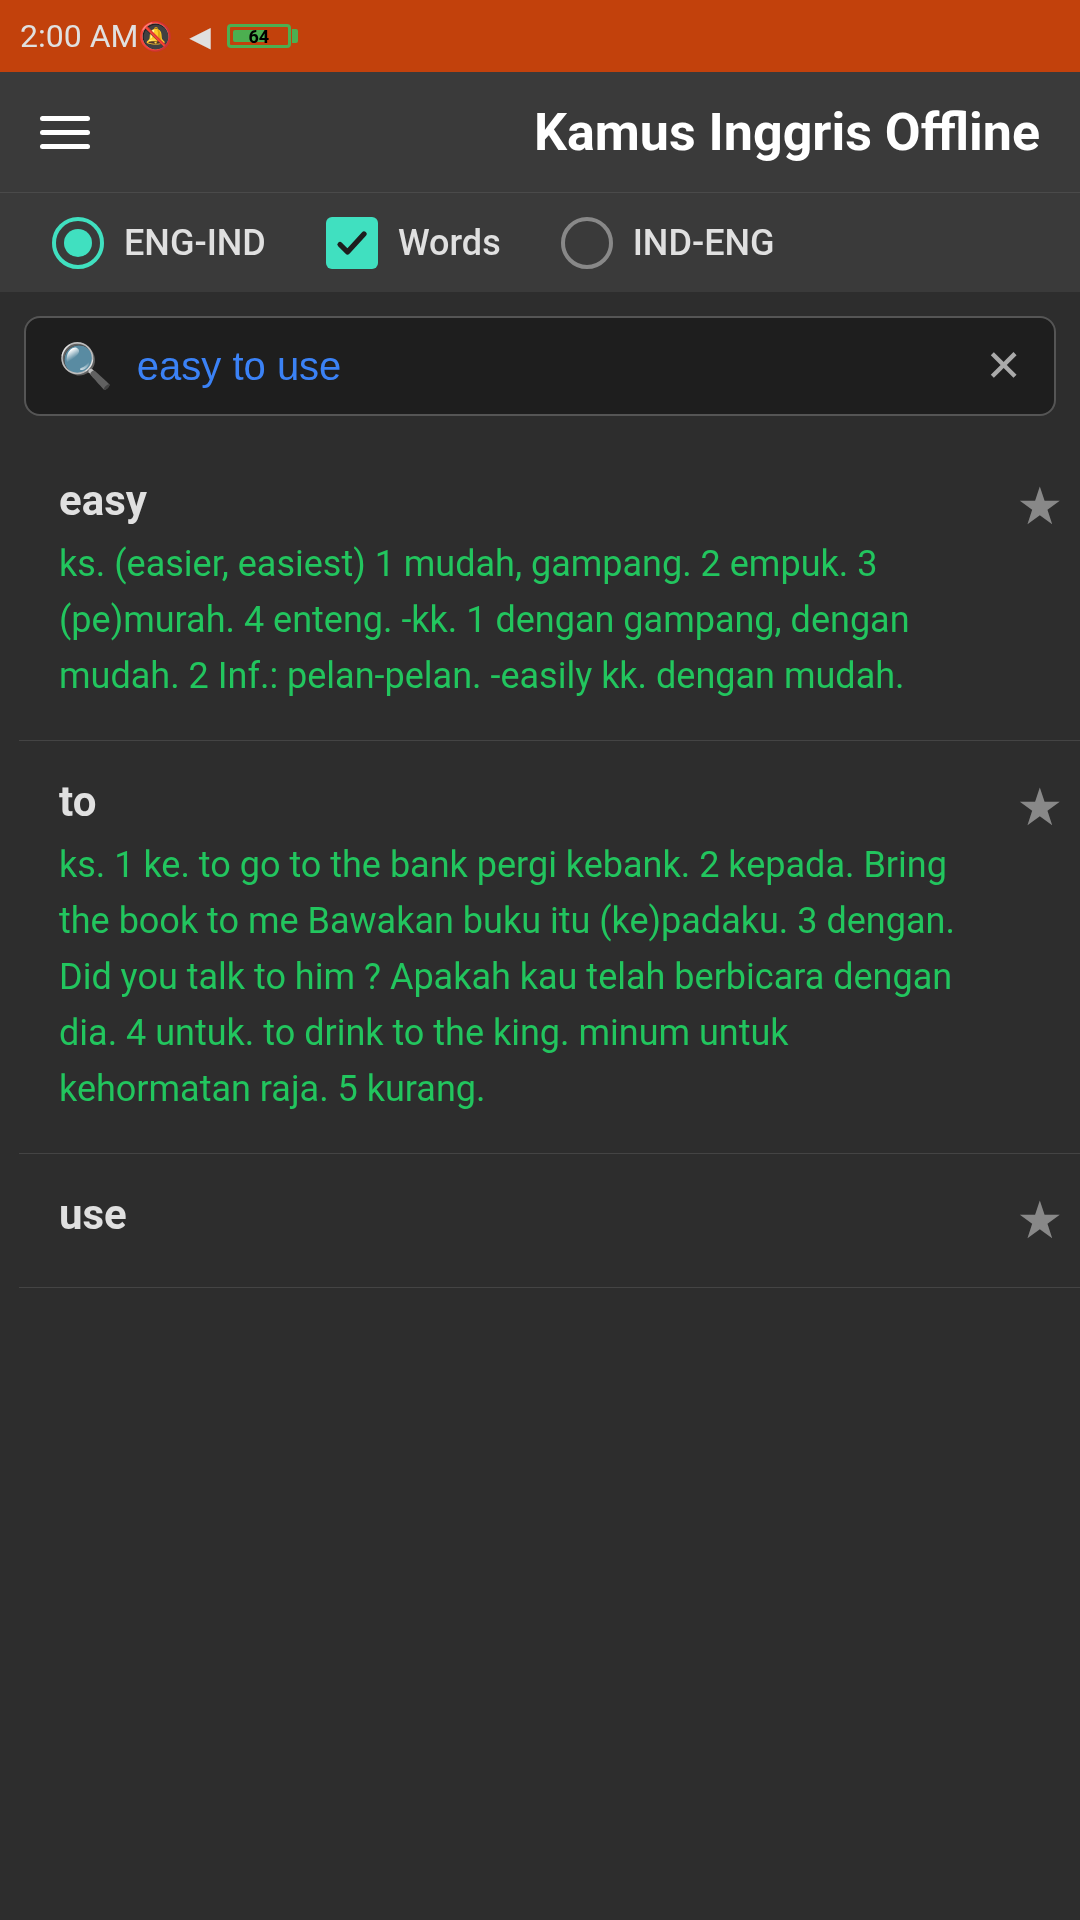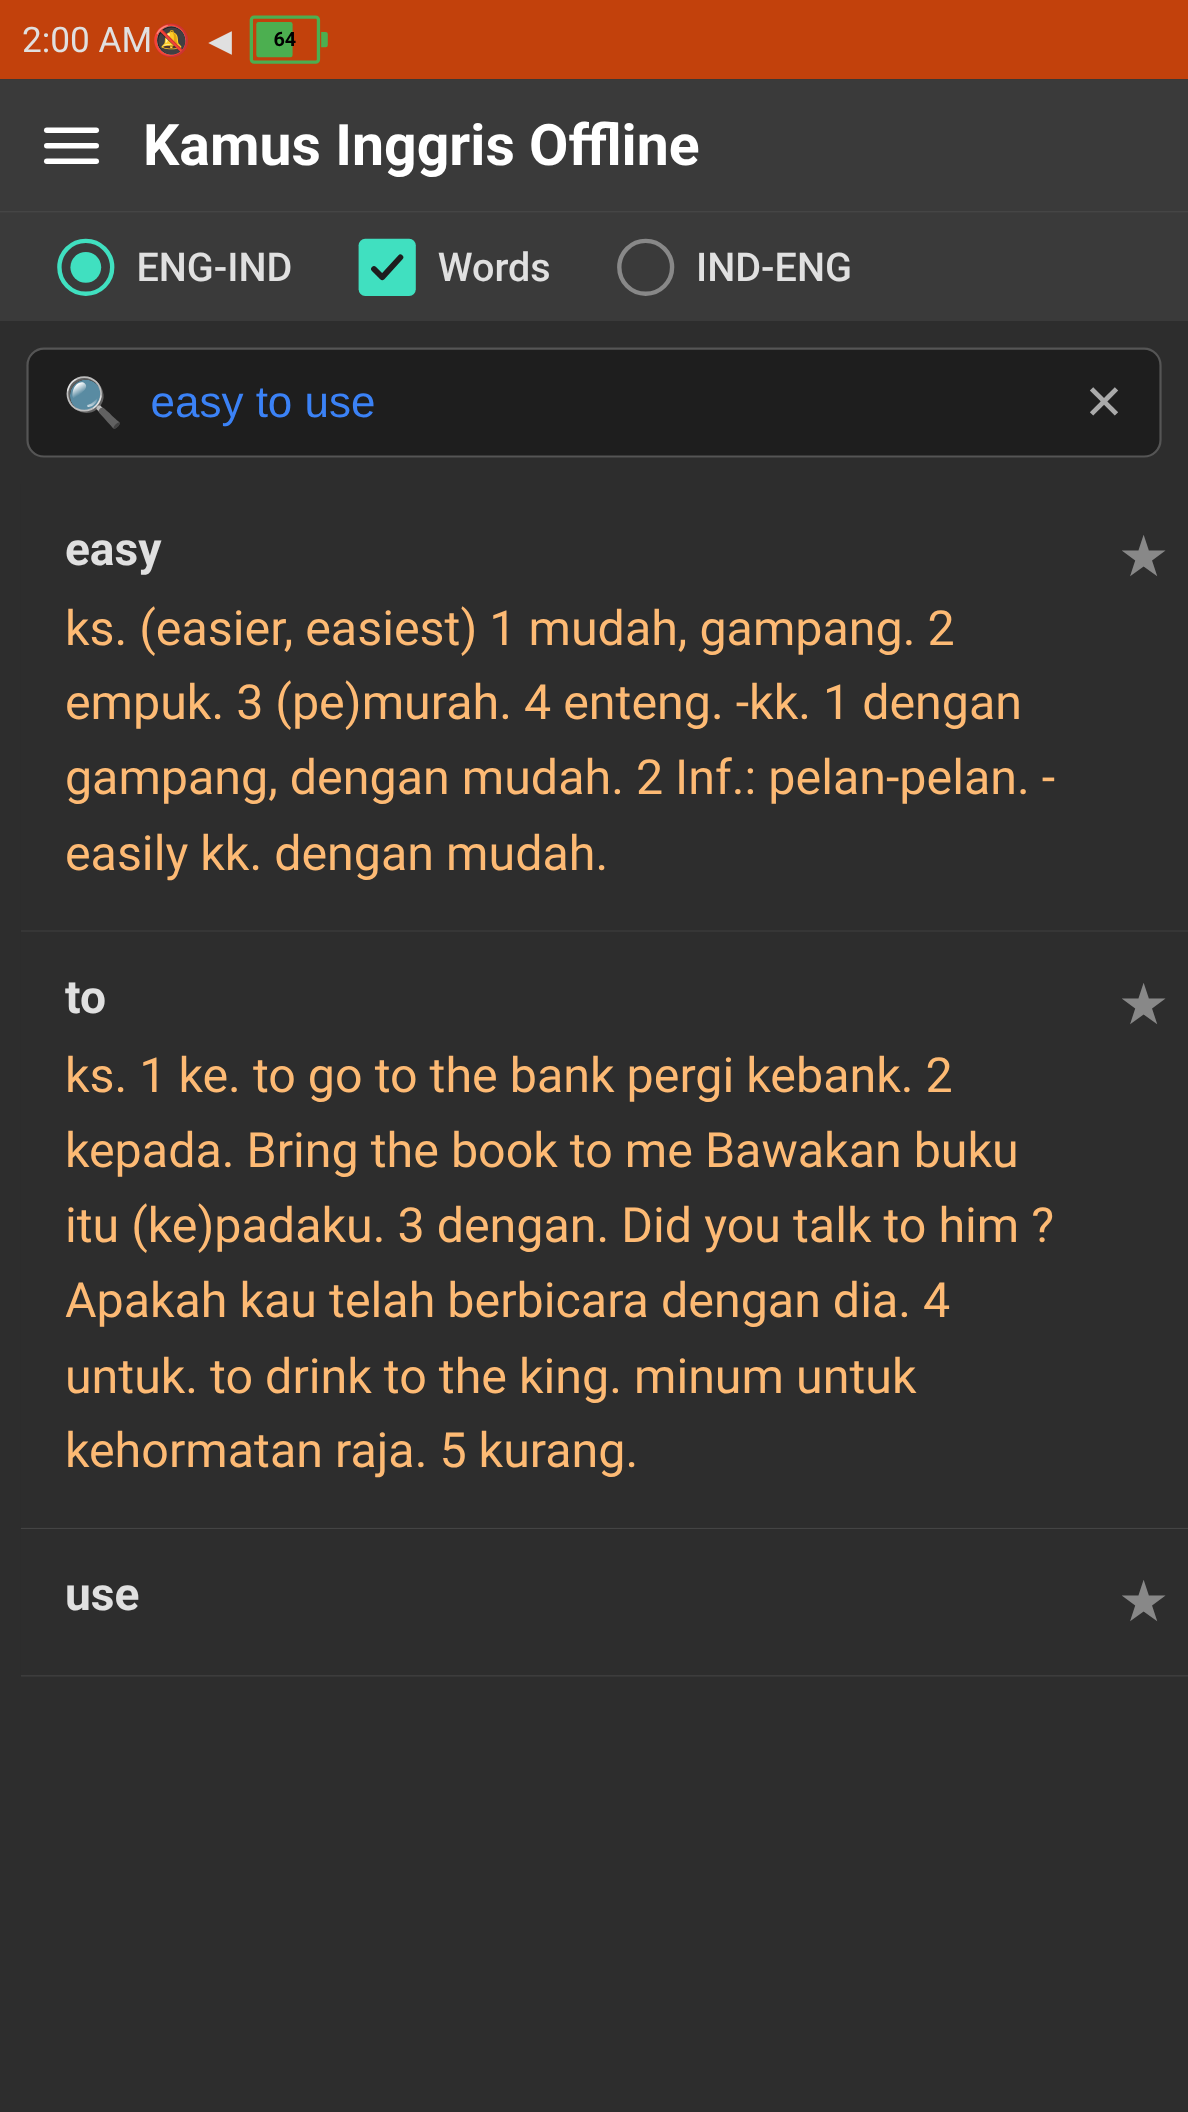--- a/index.html
+++ b/index.html
@@ -32,21 +32,21 @@
       display: flex;
       align-items: center;
       gap: 16px;
     }
     .status-icon {
       color: #e0e0e0;
       font-size: 28px;
     }
     .battery-icon {
       width: 64px;
-      height: 44px;
+      height: 24px;
       border: 3px solid #4caf50;
       border-radius: 4px;
       position: relative;
       display: flex;
       align-items: center;
       padding: 3px;
     }
     .battery-icon::after {
       content: '';
       position: absolute;
@@ -76,20 +76,21 @@
 
     
     .app-bar {
       width: 100%;
       height: 120px;
       background: #3a3a3a;
       display: flex;
       align-items: center;
       padding: 0 40px;
       gap: 40px;
+      justify-content: space-between;
     }
     .hamburger-icon {
       display: flex;
       flex-direction: column;
       gap: 9px;
       cursor: pointer;
     }
     .hamburger-icon span {
       display: block;
       width: 50px;
@@ -207,22 +208,22 @@
       position: relative;
       background: #2d2d2d;
     }
     .result-word {
       font-size: 42px;
       font-weight: bold;
       color: #e0e0e0;
       margin-bottom: 12px;
     }
     .result-definition {
-      font-size: 44px;
-      color: #fdba74;
+      font-size: 36px;
+      color: #22c55e;
       line-height: 1.55;
       padding-right: 80px;
     }
     .star-icon {
       position: absolute;
       top: 36px;
       right: 36px;
       font-size: 52px;
       color: #888;
       cursor: pointer;

